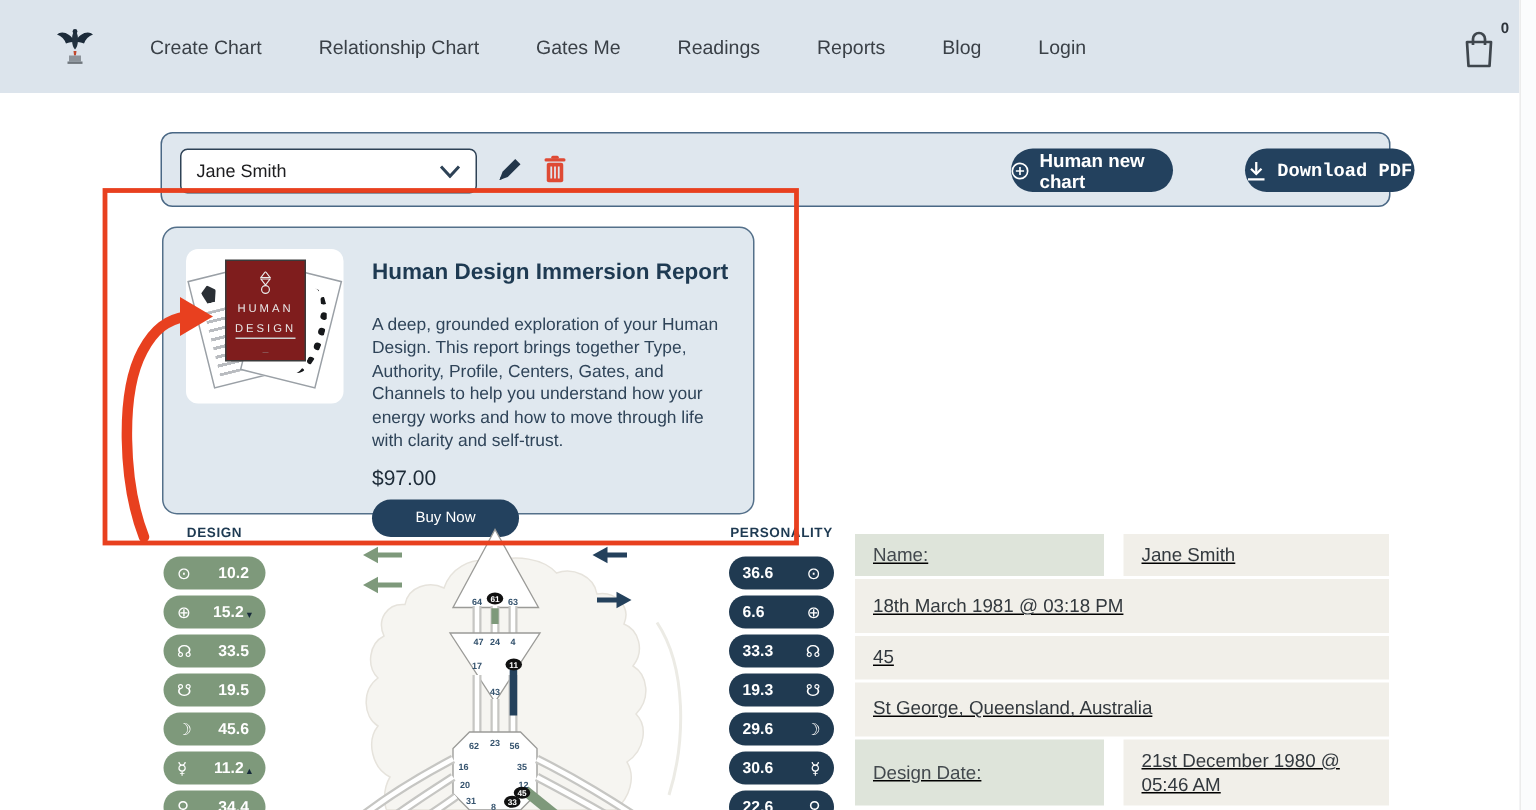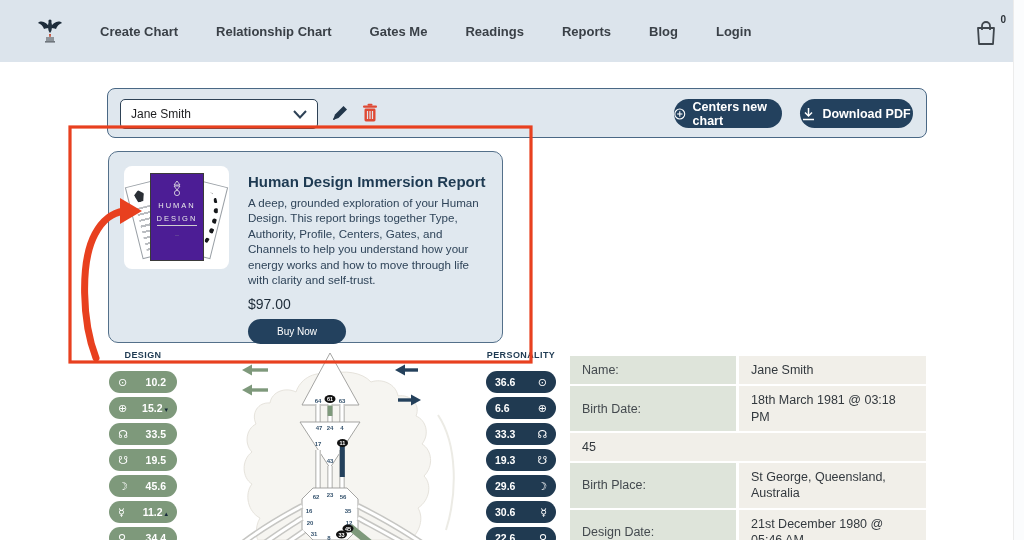--- a/index.html
+++ b/index.html
@@ -4,21 +4,21 @@
 <style>
   * { margin:0; padding:0; box-sizing:border-box; }
   html,body { background:#ffffff; }
   body { font-family:"Liberation Sans", sans-serif; }
   #screen { position:relative; width:1024px; height:540px; background:#fff; overflow:hidden; }
 
   
   .navbar { position:absolute; left:0; top:0; width:1013px; height:62px; background:#dce4ec; }
   .logo { position:absolute; left:37px; top:16px; width:26px; height:28px; }
   .nav-menu { position:absolute; left:100px; top:0; height:62px; display:flex; align-items:center; gap:38px; }
-  .nav-item { font-size:13px; font-weight:700; color:#3a4047; cursor:pointer; white-space:nowrap; }
+  .nav-item { font-size:13px; font-weight:400; color:#3a4047; cursor:pointer; white-space:nowrap; }
   .cart { position:absolute; left:974px; top:16px; width:34px; height:32px; cursor:pointer; }
   .cart-count { position:absolute; right:2px; top:-2px; font-size:10px; font-weight:700; color:#2d333a; }
 
   
   .scrollbar { position:absolute; right:0; top:0; width:11px; height:540px; background:#fbfcfd; border-left:1px solid #ececec; }
 
   
   .toolbar { position:absolute; left:107px; top:88px; width:820px; height:50px; background:#dfe7ee; border:1px solid #4a6885; border-radius:8px; }
   .chart-select { position:absolute; left:12px; top:10px; width:198px; height:30px; background:#fff; border:1.5px solid #2e4256; border-radius:5px; display:flex; align-items:center; padding:0 10px; cursor:pointer; }
   .chart-select .sel-text { font-size:12px; color:#1d1d1f; flex:1; }
@@ -28,45 +28,45 @@
   
   .product-card { position:absolute; left:108px; top:151px; width:395px; height:192px; background:#e0e8ef; border:1px solid #54708a; border-radius:10px; }
   .product-image { position:absolute; left:15px; top:14px; width:105px; height:103px; background:#fff; border-radius:8px; overflow:hidden; }
   .page { position:absolute; top:14px; width:52px; height:74px; background:#fff; border:1px solid #9aa0a6; }
   .page.left  { left:9px;  transform:rotate(-14deg); }
   .page.right { left:44px; transform:rotate(14deg); }
   .page .lines { position:absolute; left:5px; right:5px; top:22px; height:44px;
      background:repeating-linear-gradient(#b9bcc0 0 2px, transparent 2px 6px); }
   .page .mini-glyph { position:absolute; left:6px; top:5px; width:10px; height:12px; background:#2a2f35; clip-path:polygon(50% 0,100% 35%,75% 100%,25% 100%,0 35%); }
   .page .arc { position:absolute; right:2px; top:8px; width:26px; height:58px; border-right:5px dotted #16181b; border-radius:50%; }
-  .book { position:absolute; left:27px; top:8px; width:52px; height:86px; background:#4c1d95; box-shadow:0 0 0 1px #3a3a3a; display:flex; flex-direction:column; align-items:center; }
+  .book { position:absolute; left:27px; top:8px; width:52px; height:66px; background:#7f1d1d; box-shadow:0 0 0 1px #3a3a3a; display:flex; flex-direction:column; align-items:center; }
   .book .emblem { margin-top:7px; }
   .book .bk-line { font-size:7.5px; letter-spacing:2px; color:#e9e9e9; font-weight:400; margin-top:4px; }
   .book .bk-line.u { border-bottom:0.5px solid #cfcfcf; padding-bottom:2px; }
   .book .bk-sub { margin-top:6px; font-size:4px; color:#9a9a9a; }
   .product-text { position:absolute; left:139px; top:21px; width:242px; }
-  .product-title { font-size:15px; font-weight:700; color:#1e3a52; margin-bottom:5px; }
+  .product-title { font-size:15px; font-weight:700; color:#1e3a52; margin-bottom:19px; }
   .product-desc { font-size:11.6px; line-height:1.33; color:#2f4459; }
   .product-price { font-size:14px; font-weight:400; color:#1d2b38; margin-top:9px; }
   .buy-btn { margin-top:7px; width:98px; height:25px; background:#23415e; border-radius:13px; color:#fff; font-size:10px; display:flex; align-items:center; justify-content:center; cursor:pointer; }
 
   
   .col-header { position:absolute; top:350px; font-size:9px; font-weight:700; letter-spacing:.4px; color:#1e3a52; text-align:center; }
   .badge-col { position:absolute; top:371px; display:flex; flex-direction:column; gap:4px; }
   .badge { height:22px; border-radius:11px; display:flex; align-items:center; justify-content:space-between; padding:0 9px; color:#fff; }
   .badge.green { width:68px; background:#7e997b; }
   .badge.navy  { width:70px; background:#203a51; }
   .badge .glyph { font-family:"DejaVu Sans", sans-serif; font-size:11px; line-height:1; }
   .badge .val { font-size:10.5px; font-weight:700; }
   .badge .marker { font-family:"DejaVu Sans", sans-serif; font-size:7px; color:#16293a; margin-left:2px; }
   .valwrap { display:flex; align-items:flex-end; }
 
   
   .info-table { position:absolute; left:570px; top:356px; width:356px; display:flex; flex-direction:column; gap:2px; }
-  .info-row { display:flex; gap:3px; }
+  .info-row { display:flex; gap:13px;text-decoration:underline; }
   .info-label { width:166px; background:#dee4da; padding:6px 12px; font-size:12.5px; color:#43494e; display:flex; align-items:center; }
   .info-value { flex:1; background:#f1efe9; padding:6px 12px; font-size:12.5px; color:#33393e; line-height:1.3; display:flex; align-items:center; }
   .r1 { min-height:27px; } .r2 { min-height:36px; } .r3 { min-height:26px; }
   .r4 { min-height:36px; } .r5 { min-height:36px; }
 
   
   .bodygraph { position:absolute; left:225px; top:350px; }
   .annotation-overlay { position:absolute; left:0; top:0; width:1024px; height:540px; pointer-events:none; z-index:50; }
 </style>
 </head>
@@ -120,23 +120,23 @@
       <line x1="5.5" y1="8" x2="5.5" y2="16" stroke="#dfe7ee" stroke-width="1.2"></line>
       <line x1="8" y1="8" x2="8" y2="16" stroke="#dfe7ee" stroke-width="1.2"></line>
       <line x1="10.5" y1="8" x2="10.5" y2="16" stroke="#dfe7ee" stroke-width="1.2"></line>
     </svg>
     <div class="pill-btn" style="left:566px; width:108px;">
       <svg width="14" height="14" viewBox="0 0 14 14">
         <circle cx="7" cy="7" r="6" fill="none" stroke="#fff" stroke-width="1.3"></circle>
         <line x1="7" y1="3.8" x2="7" y2="10.2" stroke="#fff" stroke-width="1.3"></line>
         <line x1="3.8" y1="7" x2="10.2" y2="7" stroke="#fff" stroke-width="1.3"></line>
       </svg>
-      <span>Centers new chart</span>
-    </div>
-    <div class="pill-btn" style="left:692px; width:113px;">
+      <span>Human new chart</span>
+    </div>
+    <div class="pill-btn" style="left:722px; width:113px;font-family:Liberation Mono, monospace;">
       <svg width="13" height="14" viewBox="0 0 13 14">
         <line x1="6.5" y1="1" x2="6.5" y2="8.5" stroke="#fff" stroke-width="1.5"></line>
         <polyline points="3,5.5 6.5,9 10,5.5" fill="none" stroke="#fff" stroke-width="1.5"></polyline>
         <line x1="1" y1="12.5" x2="12" y2="12.5" stroke="#fff" stroke-width="1.5"></line>
       </svg>
       <span>Download PDF</span>
     </div>
   </div>
 
   <div class="product-card">
@@ -351,28 +351,26 @@
       </g>
     </g>
   </svg>
 
   <div class="info-table">
     <div class="info-row r1">
       <div class="info-label">Name:</div>
       <div class="info-value">Jane Smith</div>
     </div>
     <div class="info-row r2">
-      <div class="info-label">Birth Date:</div>
       <div class="info-value">18th March 1981 @ 03:18 PM</div>
     </div>
     <div class="info-row r3">
       <div class="info-value">45</div>
     </div>
     <div class="info-row r4">
-      <div class="info-label">Birth Place:</div>
       <div class="info-value">St George, Queensland, Australia</div>
     </div>
     <div class="info-row r5">
       <div class="info-label">Design Date:</div>
       <div class="info-value">21st December 1980 @ 05:46 AM</div>
     </div>
 
   </div>
 
   <div class="scrollbar"></div>

